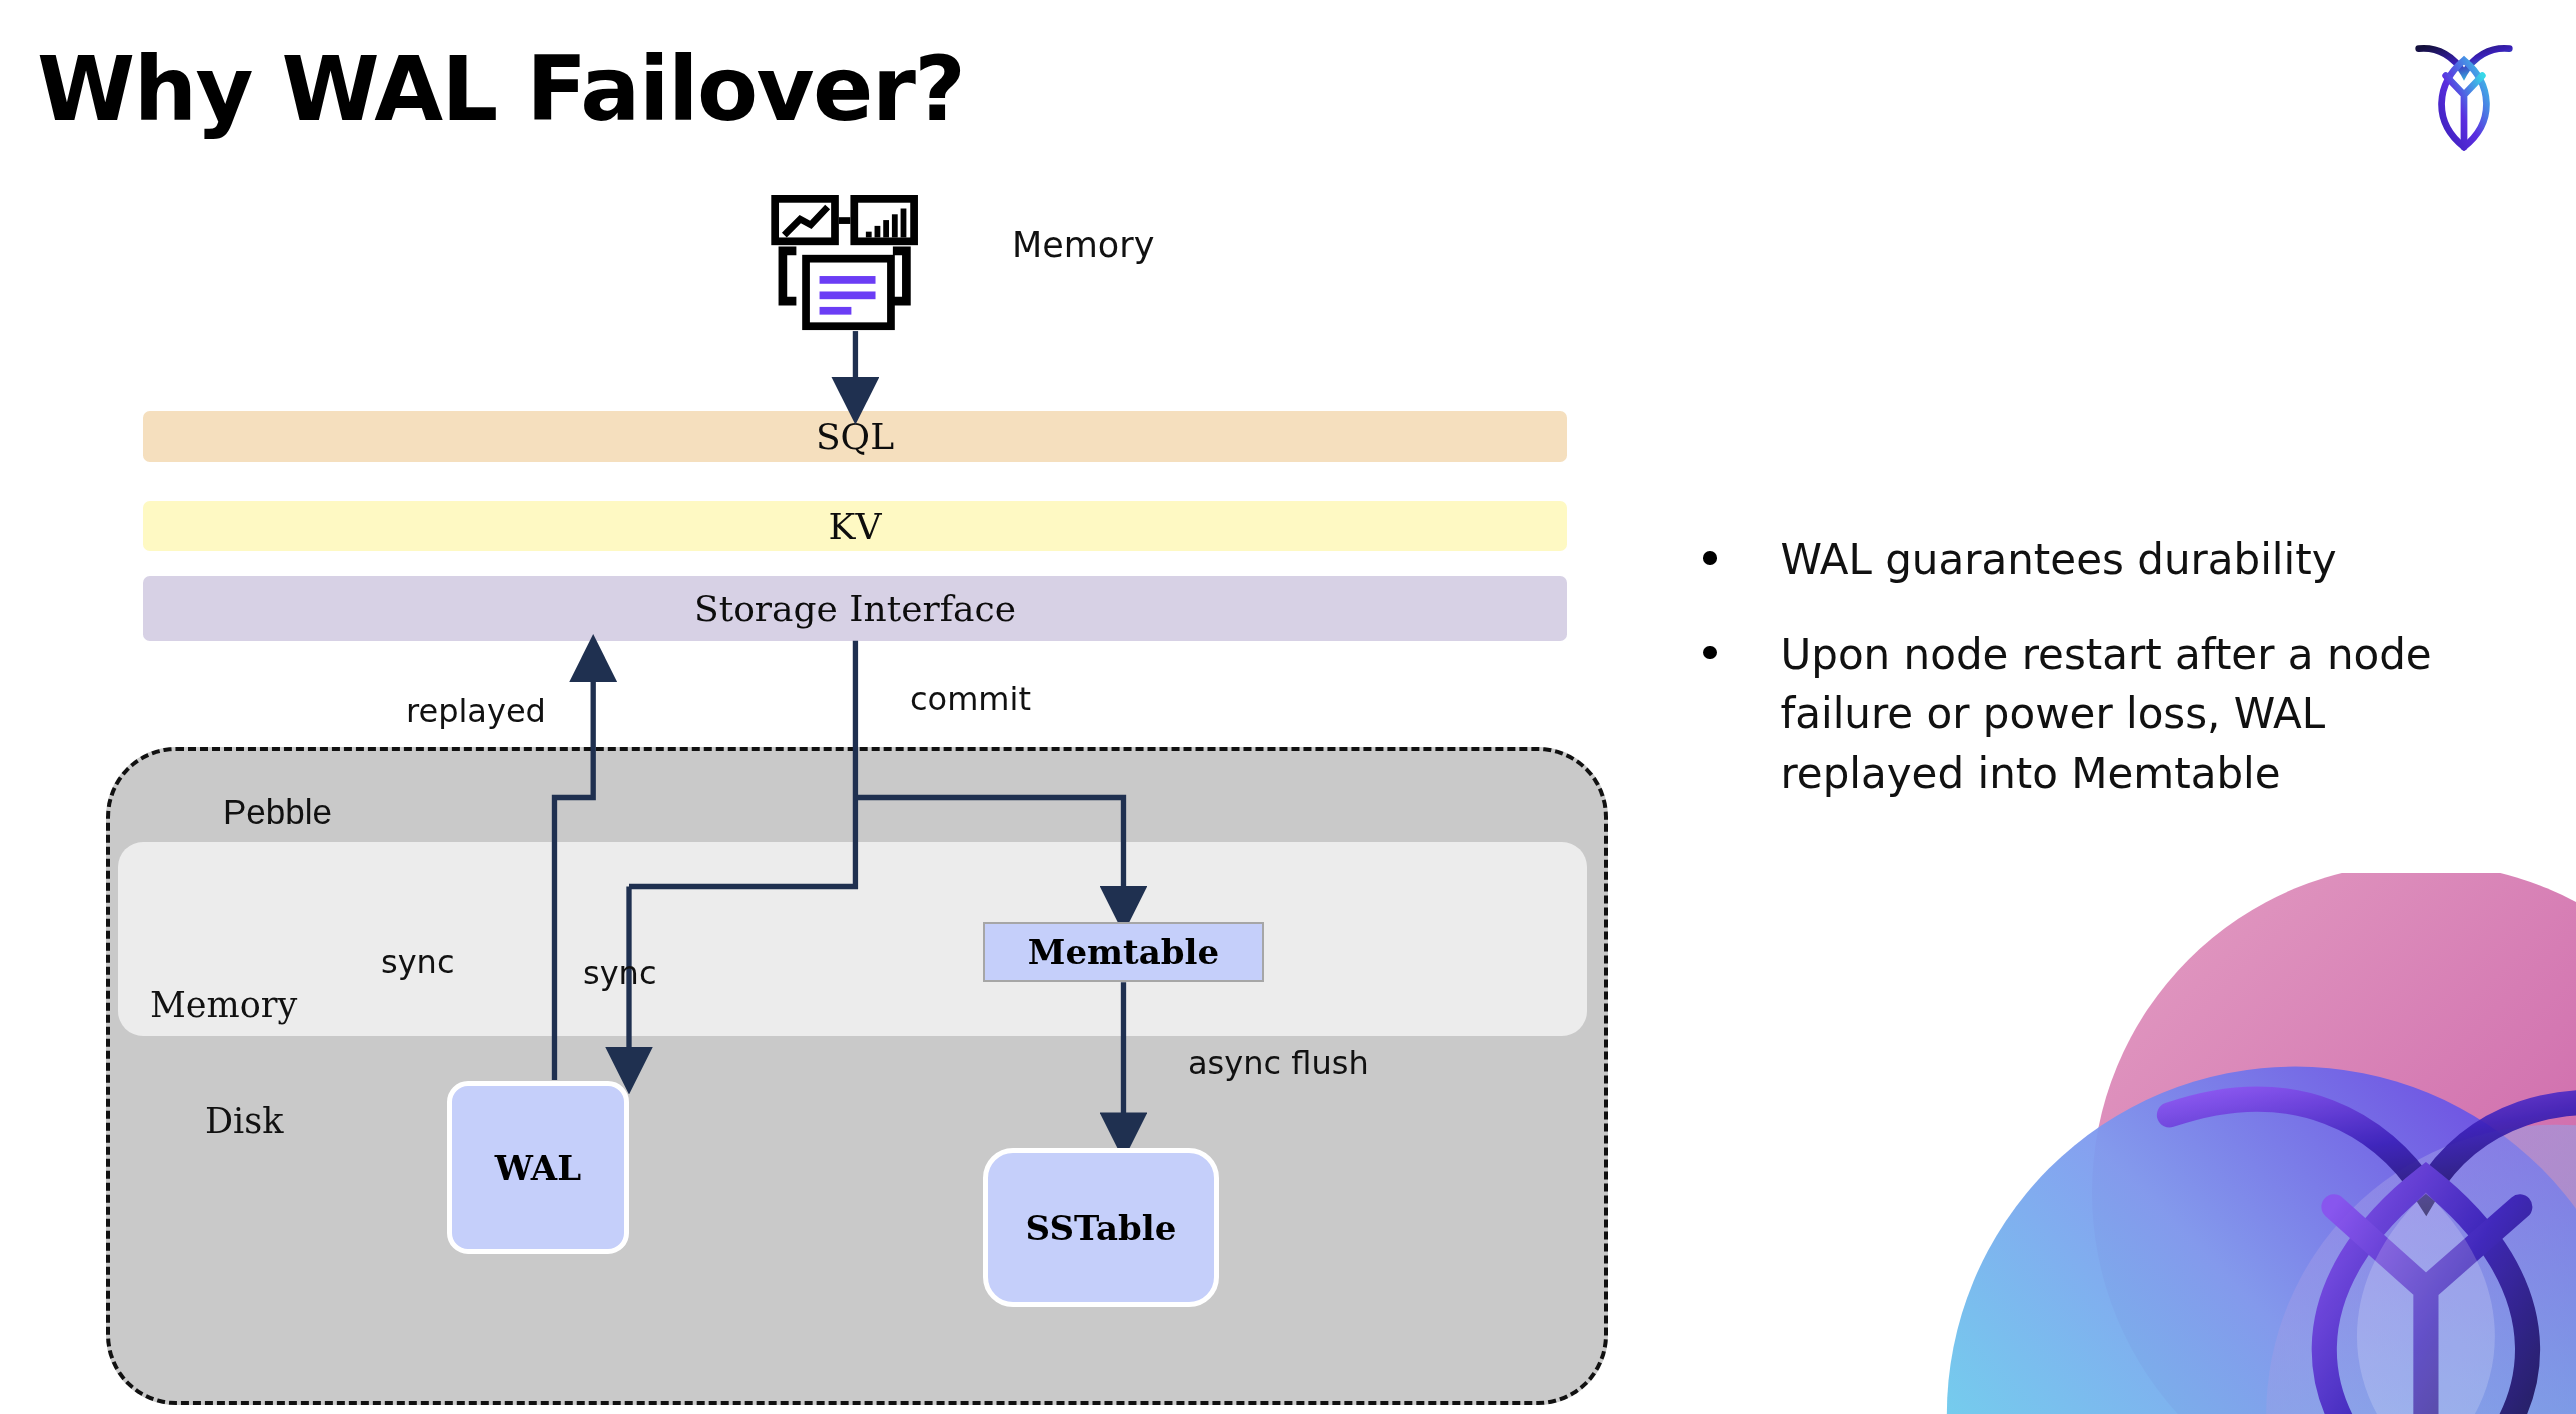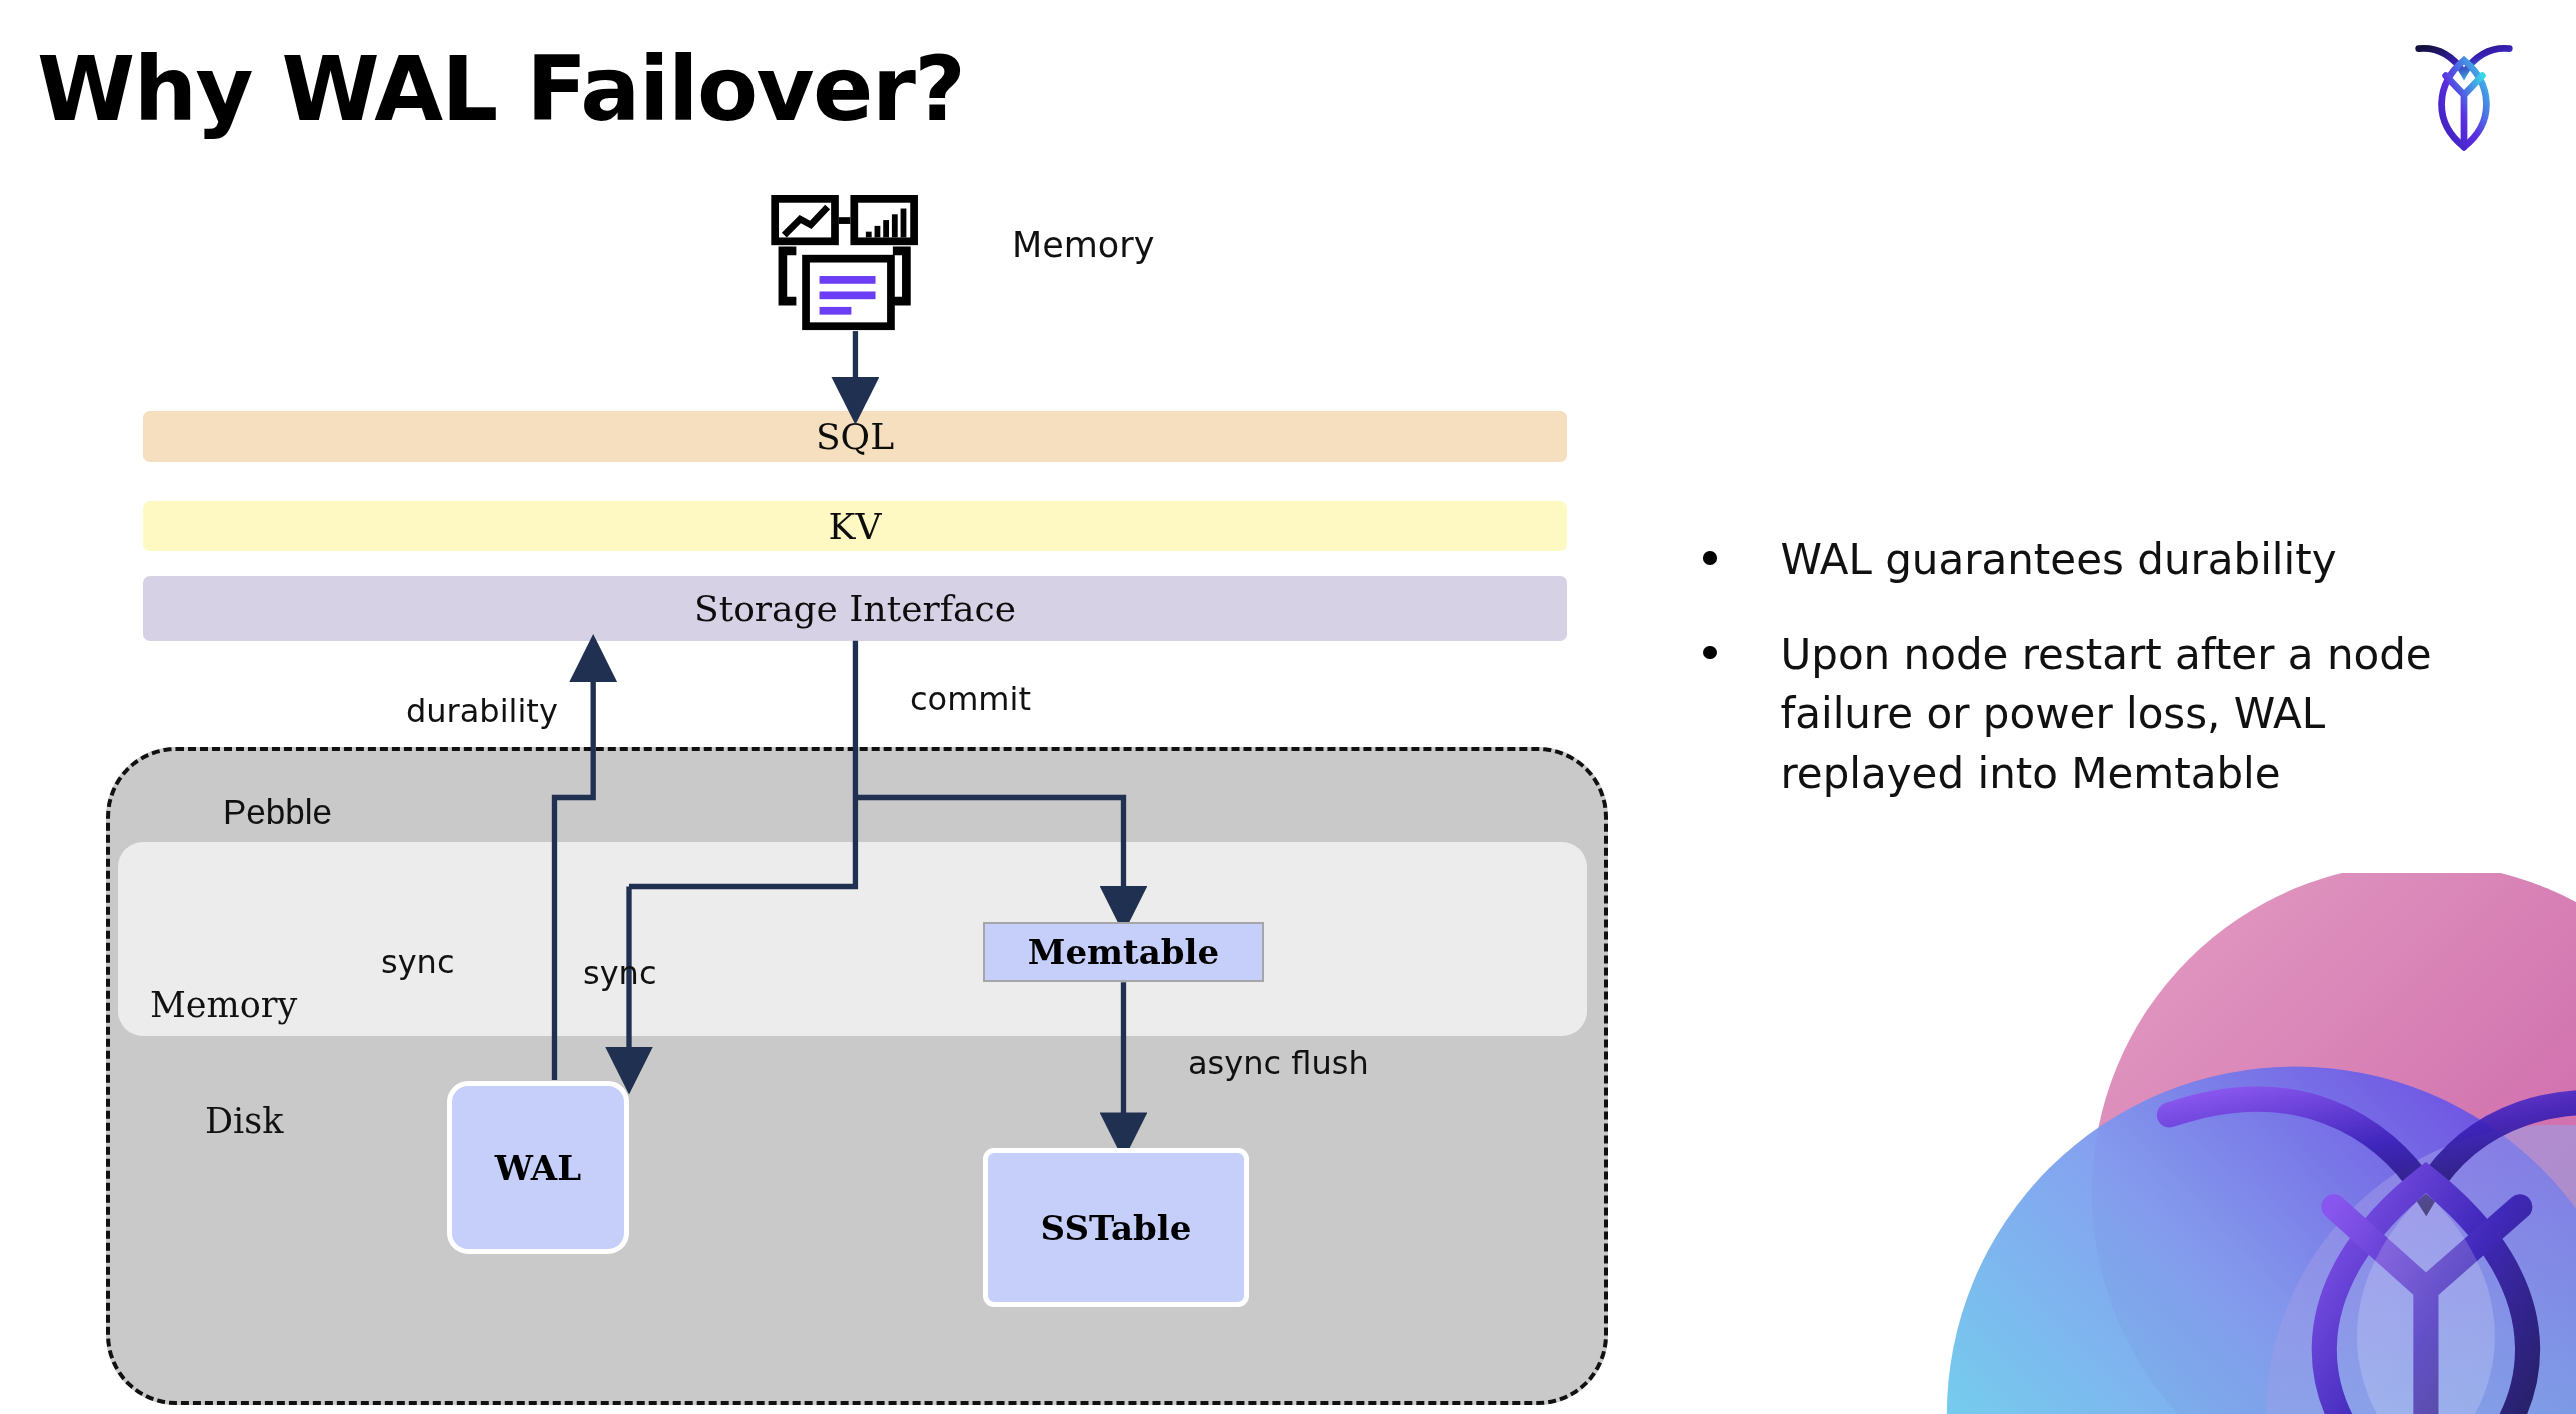--- a/index.html
+++ b/index.html
@@ -153,23 +153,23 @@
   }
   #box-wal {
     left: 447px; top: 1081px;
     width: 182px; height: 173px;
     border: 5.8px solid #ffffff;
     border-radius: 21px;
     font-size: 34px;
   }
   #box-sstable {
     left: 983px; top: 1148px;
-    width: 266px; height: 159px;
+    width: 236px; height: 159px;
     border: 5.8px solid #ffffff;
-    border-radius: 11px;
+    border-radius: 30px;
     font-size: 34px;
   }
 
   
   .edge-label {
     position: absolute;
     font-family: "DejaVu Sans", sans-serif;
     font-size: 32px;
     color: #111111;
     white-space: nowrap;
@@ -352,21 +352,21 @@
   <div id="box-memtable" class="comp-box">
     <span>Memtable</span>
   </div>
   <div id="box-wal" class="comp-box">
     <span>WAL</span>
   </div>
   <div id="box-sstable" class="comp-box">
     <span>SSTable</span>
   </div>
 
-  <div id="lbl-committed" class="edge-label">durability</div>
+  <div id="lbl-committed" class="edge-label">replayed</div>
   <div id="lbl-commit" class="edge-label">commit</div>
   <div id="lbl-sync-1" class="edge-label">sync</div>
   <div id="lbl-sync-2" class="edge-label">sync</div>
   <div id="lbl-asyncflush" class="edge-label">async flush</div>
 
   <div id="bullets">
     <div class="bullet-row">
       <span class="bullet-dot"></span>
       <span class="bullet-text">WAL guarantees durability</span>
     </div>

